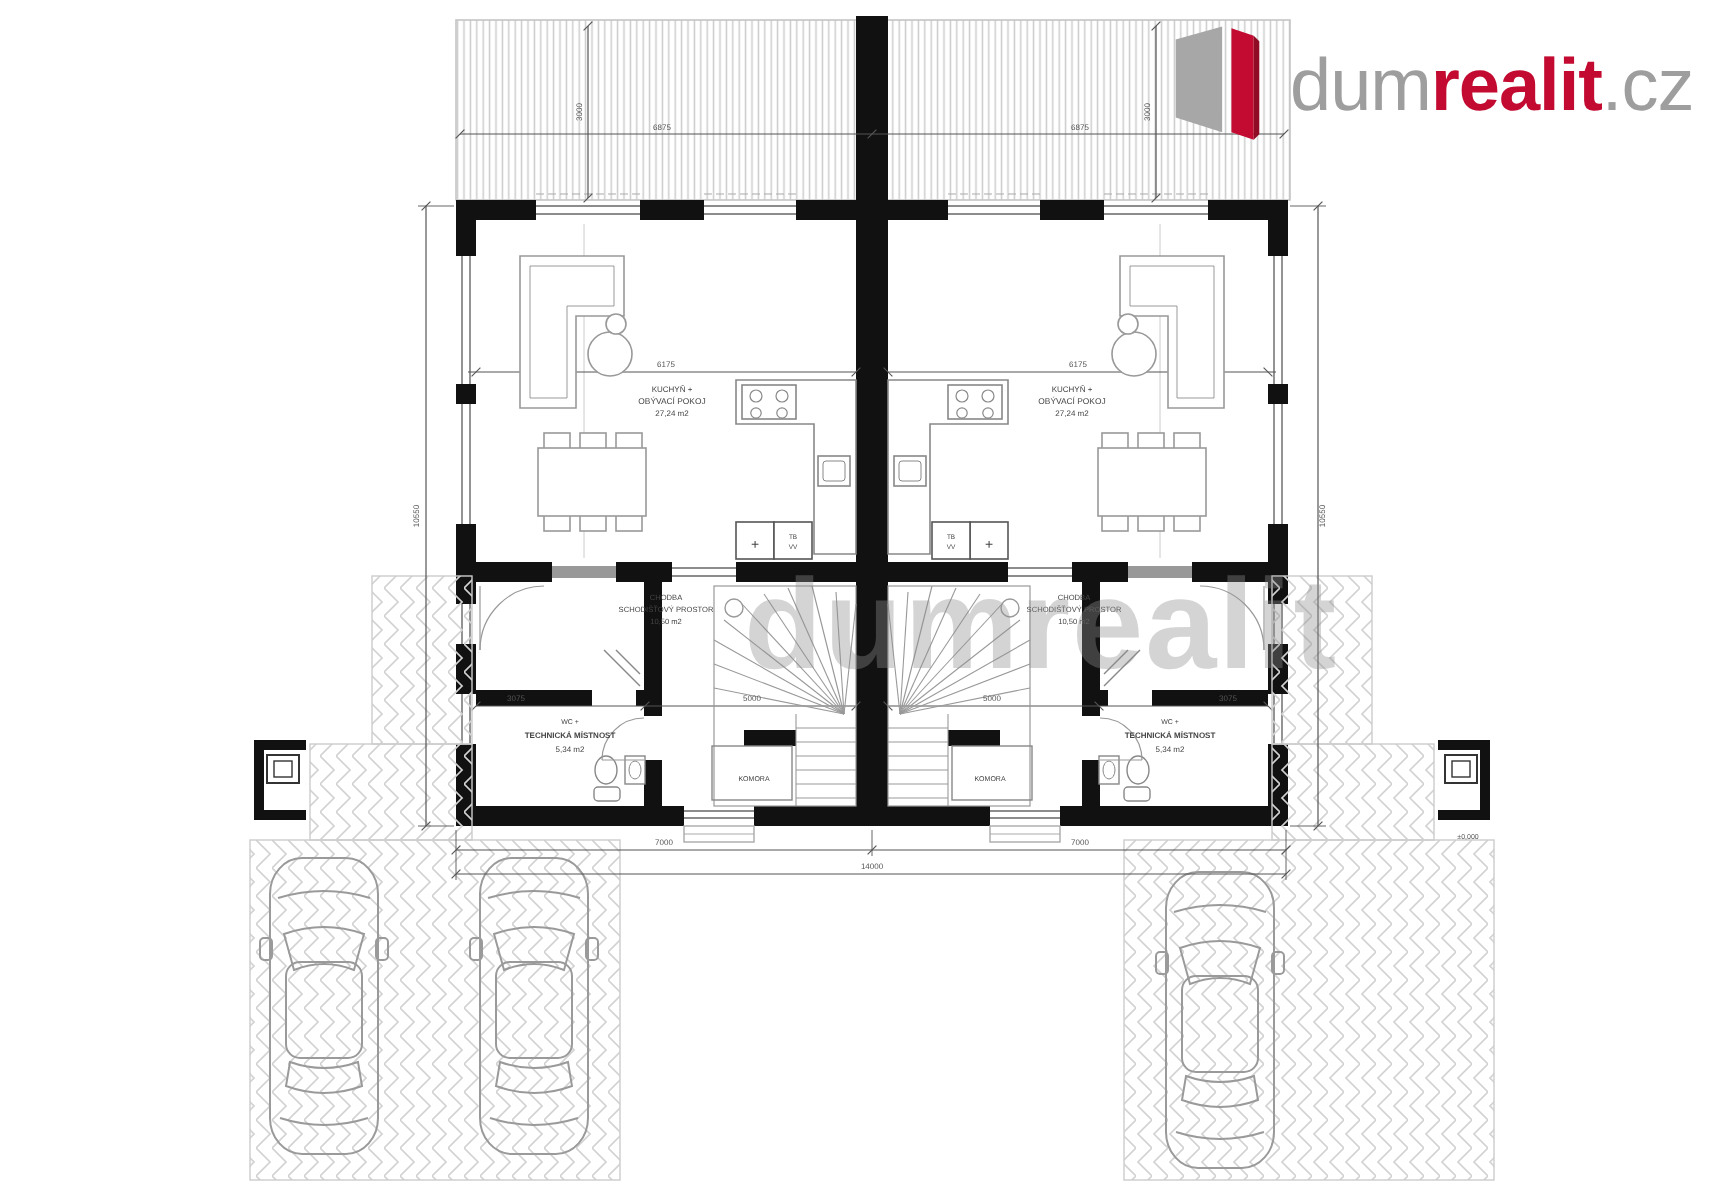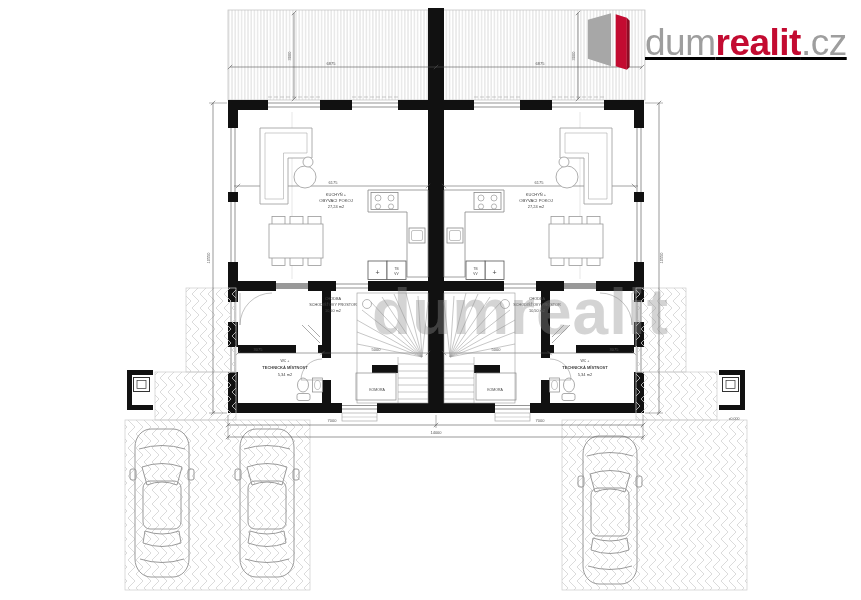--- a/index.html
+++ b/index.html
@@ -1,19 +1,19 @@
 <!DOCTYPE html>
 <html><head>
 <meta charset="utf-8">
 <style>
   html,body{margin:0;padding:0;background:#fff;}
   .canvas{position:relative;width:861px;height:600px;background:#ffffff;overflow:hidden;
           font-family:"Liberation Sans",sans-serif;}
   .plan-svg{position:absolute;left:0;top:0;}
-  .logo{position:absolute;left:586px;top:10px;display:flex;align-items:center;gap:7px;text-decoration:underline;}
+  .logo{position:absolute;left:586px;top:10px;display:flex;align-items:center;gap:7px;}
   .logo-text{font-size:37px;letter-spacing:-0.5px;color:#9e9e9e;line-height:1;}
   .logo-text .hl{color:#c30b31;font-weight:bold;}
   svg text{font-family:"Liberation Sans",sans-serif;}
 </style>
 </head>
 <body>
 
 <div class="canvas">
 
 <svg class="plan-svg" width="861" height="600" viewBox="0 0 861 600">

